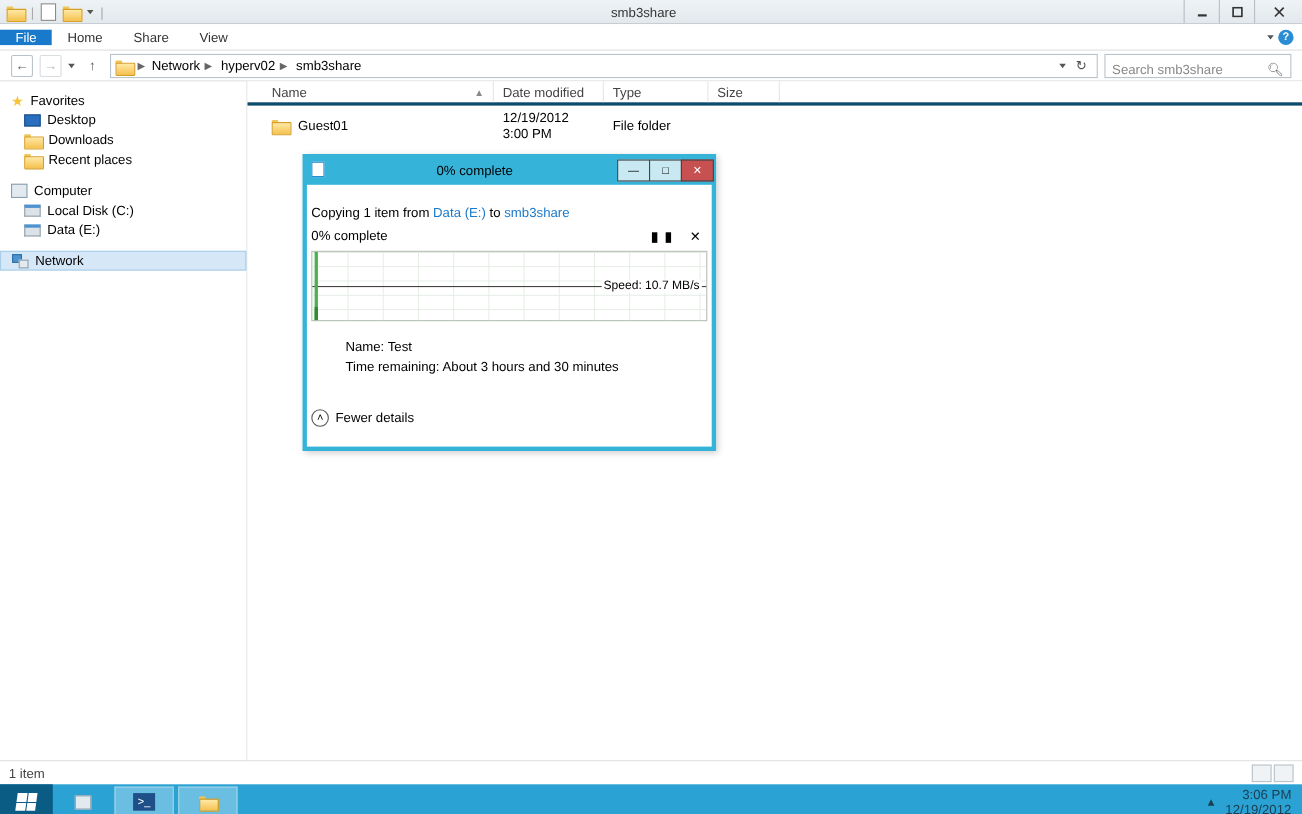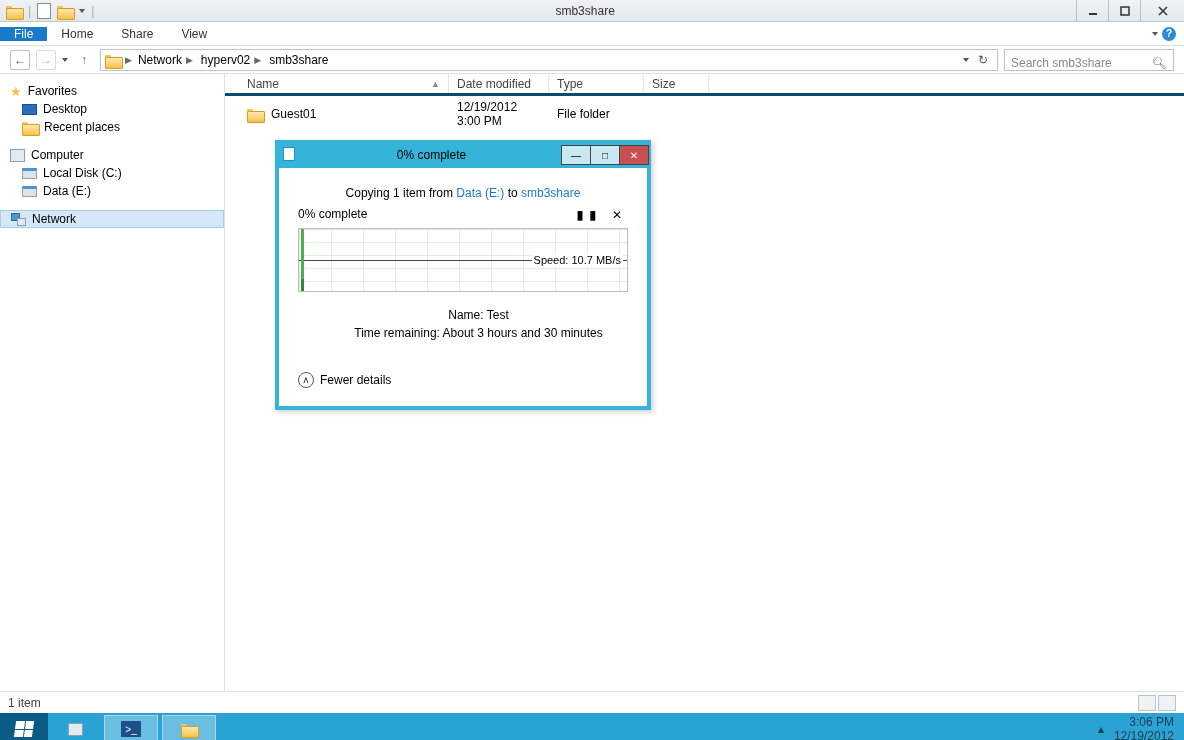--- a/index.html
+++ b/index.html
@@ -66,21 +66,21 @@
 .tbtn { width:54px; height:28px; margin:2px 2px; background:rgba(255,255,255,0.3); border:1px solid rgba(255,255,255,0.4); display:flex; align-items:center; justify-content:center; }
 .tray { margin-left:auto; color:#1b3d50; font-size:11px; padding-right:10px; display:flex; align-items:center; gap:10px; text-align:right; }
 
 .dialog { position:absolute; left:275px; top:140px; width:376px; background:#fff; border:4px solid #36b3d9; box-shadow:2px 2px 6px rgba(0,0,0,0.2); }
 .dialog .dtitle { height:26px; background:#36b3d9; display:flex; align-items:center; margin:-2px -2px 0 -2px; }
 .dialog .dtitle .icon { padding:0 6px; }
 .dialog .dtitle .txt { flex:1; text-align:center; color:#000; }
 .dialog .dtitle .dbtns { display:flex; }
 .dialog .dtitle .dbtns div { width:30px; height:20px; background:#c8e8f2; border:1px solid #444; margin-left:-1px; display:flex; align-items:center; justify-content:center; font-size:10px; }
 .dialog .dtitle .dbtns div.close { background:#c75050; color:#fff; }
-.dialog .content { padding:12px 19px;text-align:center; }
+.dialog .content { padding:12px 4px; }
 .dialog .src { margin:6px 0; }
 .dialog .src a { color:#1979ca; }
 .dialog .pct { font-size:17px; margin:4px 0 6px; display:flex; justify-content:space-between; align-items:center; }
 .dialog .pct .ctrls { font-size:14px; letter-spacing:6px; }
 .graph { border:1px solid #b5bfb5; height:64px; position:relative; background:#fff; }
 .graph .grid { position:absolute; inset:0; background-image:linear-gradient(to right,#e4ece4 1px,transparent 1px),linear-gradient(to bottom,#e4ece4 1px,transparent 1px); background-size:32px 13px; }
 .graph .mid { position:absolute; left:0; right:0; top:50%; border-top:1px solid #444; }
 .graph .bar { position:absolute; left:2px; bottom:0; width:3px; height:100%; background:#4caf50; }
 .graph .bar2 { position:absolute; left:2px; bottom:0; width:3px; height:12px; background:#2e8b2e; }
 .graph .speed { position:absolute; right:4px; top:40%; font-size:11px; background:#fff; padding:0 2px; }
@@ -166,20 +166,24 @@
       <div class="item hdr">
           <span class="star">★</span>
           <span>Favorites</span>
         </div>
       <div class="item">
           <span class="monitor"></span>
           <span>Desktop</span>
         </div>
       <div class="item">
           <span class="folder-icon"></span>
+          <span>Downloads</span>
+        </div>
+      <div class="item">
+          <span class="folder-icon"></span>
           <span>Recent places</span>
         </div>
     </div>
     <div class="grp">
       <div class="item hdr">
           <span class="comp"></span>
           <span>Computer</span>
         </div>
       <div class="item">
           <span class="drive"></span>

